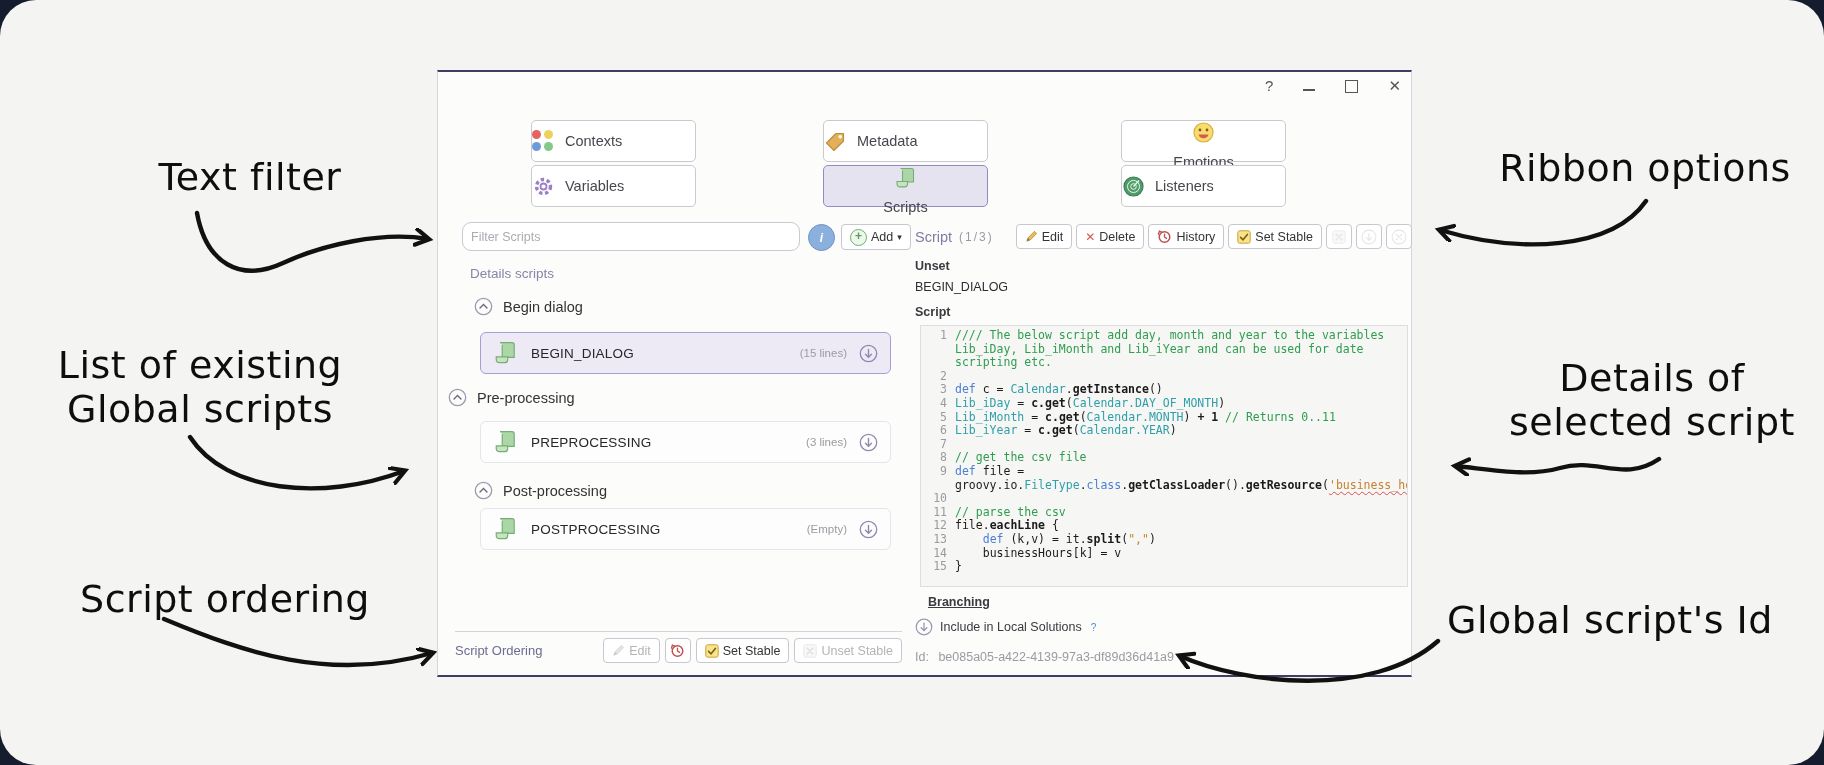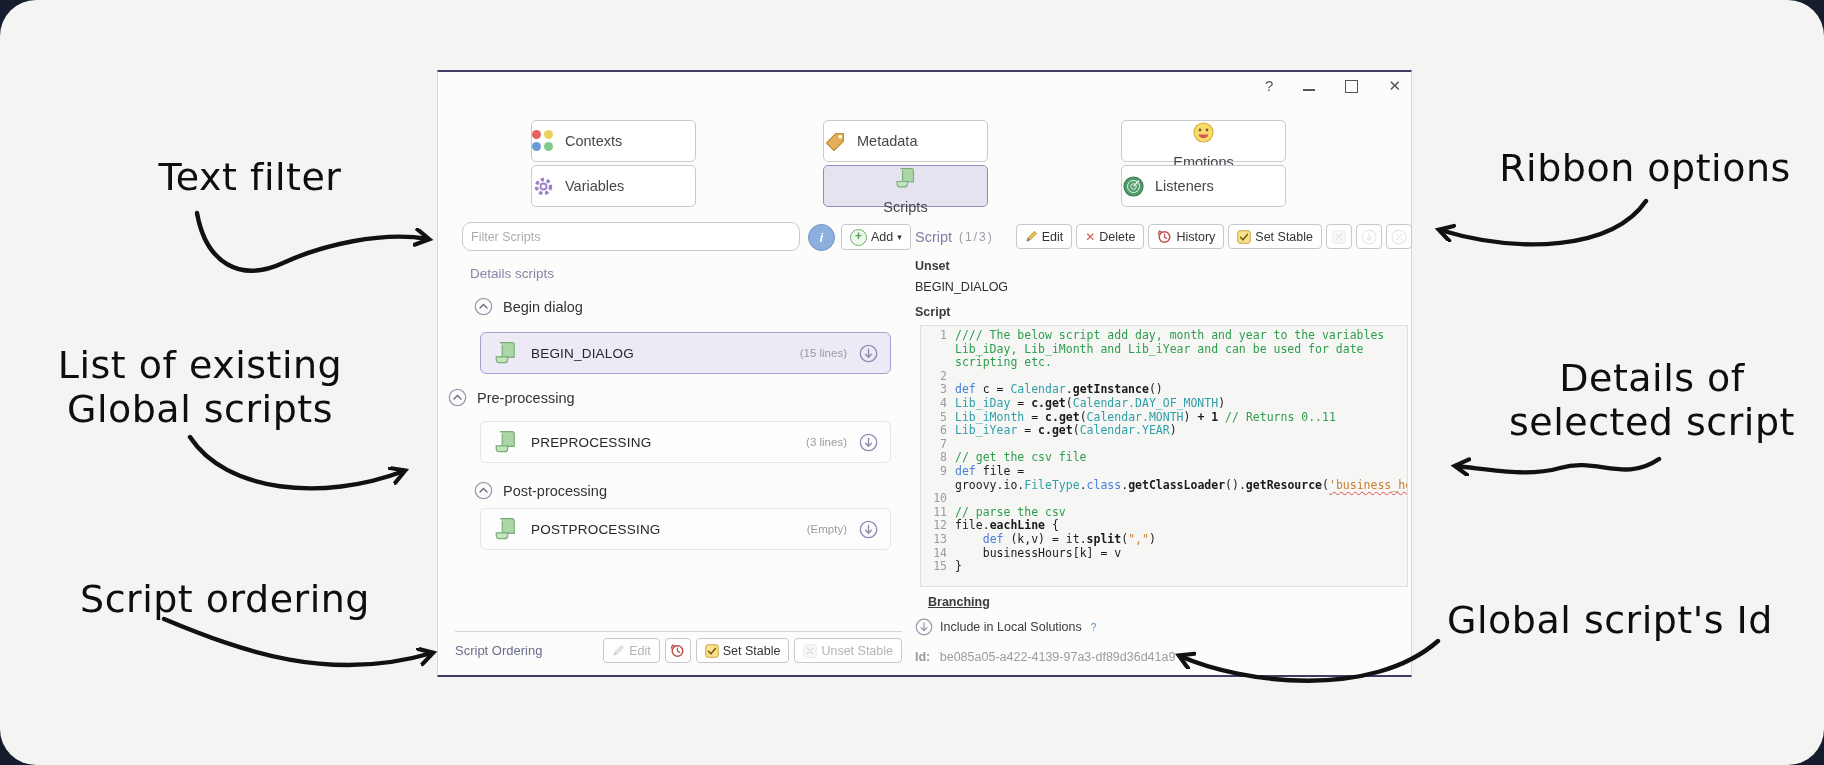--- a/index.html
+++ b/index.html
@@ -78,21 +78,21 @@
   .tok-cls{color:#2f9fa8;}
   .tok-m{font-weight:bold;color:#1a1a1a;}
   .tok-pl{color:#1c1c1c;}
   .tok-str{color:#c9802e;}
   .tok-spell{color:#c9802e;text-decoration:underline wavy #d9534f 1px;text-underline-offset:2px;}
 
   .include-row{position:absolute;left:915px;top:618px;display:flex;align-items:center;gap:7px;
     font-size:12.5px;color:#3a3a3f;}
   .help-sup{color:#4a8fd4;font-size:10px;vertical-align:super;margin-left:2px;}
   .id-row{position:absolute;left:915px;top:650px;font-size:12.5px;color:#9a9aa2;}
-  .id-row .id-label{margin-right:6px;font-weight:bold;}
+  .id-row .id-label{margin-right:6px;}
   .chk-ic{width:14px;height:14px;display:inline-block;}
 
   
   .anno{position:absolute;color:#0e0e0e;font-size:38px;line-height:44px;text-align:center;
     font-family:"DejaVu Sans",sans-serif;letter-spacing:.5px;}
   .arrows{position:absolute;inset:0;pointer-events:none;z-index:6;}
 </style>
 </head>
 <body>
 

